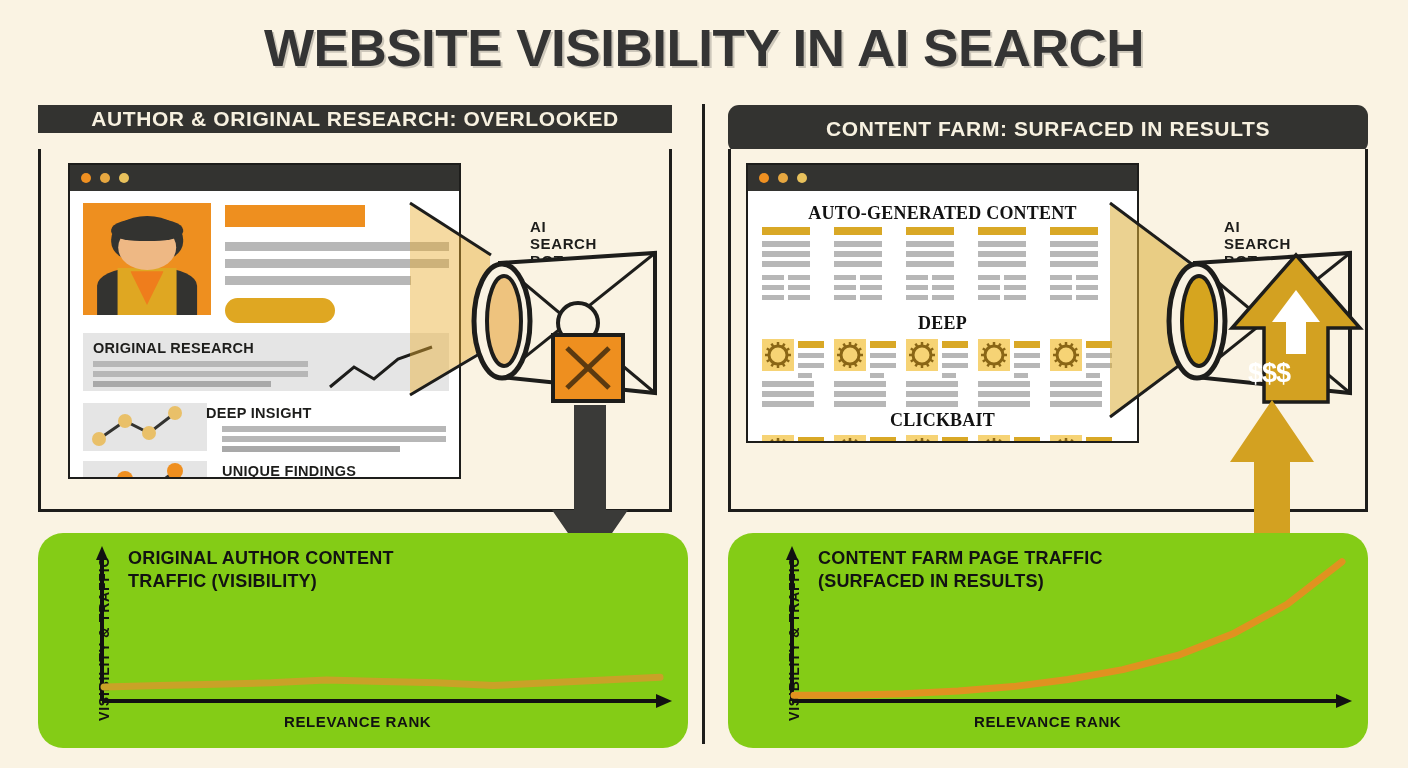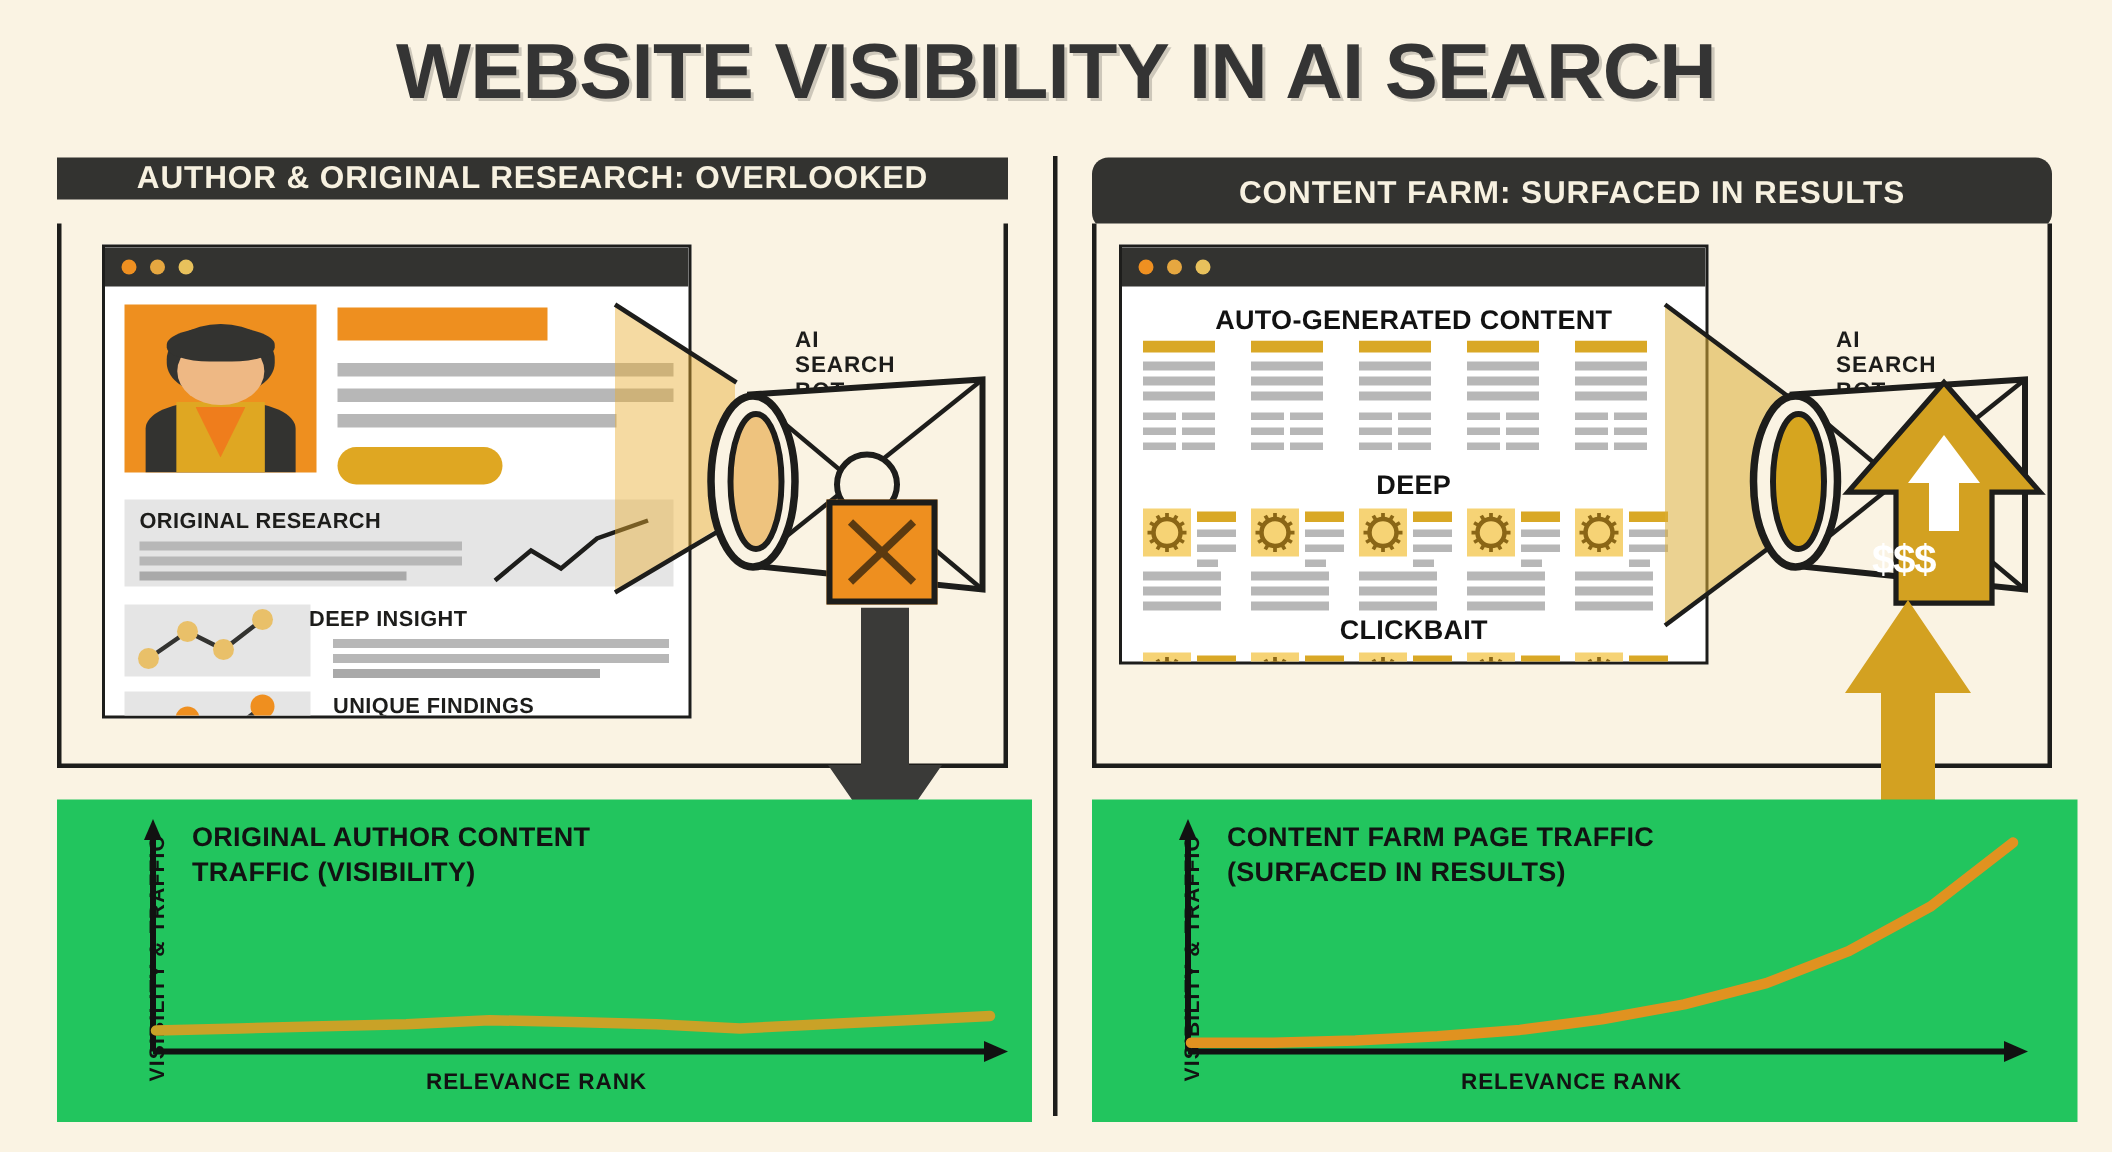--- a/index.html
+++ b/index.html
@@ -86,21 +86,21 @@
   .strip{position:absolute;background:#e5e5e5;}
   .thumb{position:absolute;background:#e5e5e5;}
   .sec-label{position:absolute;font-size:14.5px;font-weight:bold;color:#1d1d1b;letter-spacing:.3px;}
   .center-label{position:absolute;width:100%;text-align:center;font-size:18px;font-weight:bold;color:#121212;letter-spacing:.2px;}
   .bot-label{position:absolute;font-size:15px;font-weight:bold;color:#1d1d1b;letter-spacing:.6px;}
 
   .xbox{position:absolute;background:#ee8f1f;border:4px solid #1d1d1b;box-sizing:border-box;}
   .dollars{position:absolute;color:#ffffff;font-weight:bold;font-size:27px;letter-spacing:-1px;}
 
   
-  .chart-panel{position:absolute;background:#22c55e;}
+  .chart-panel{position:absolute;background:#84cc16;border-radius:25px;}
   .chart-title{position:absolute;font-size:18px;font-weight:bold;color:#121212;line-height:1.25;letter-spacing:.2px;}
   .ylabel{
     position:absolute;
     font-size:14px;font-weight:bold;color:#121212;letter-spacing:.8px;
     transform:rotate(-90deg);transform-origin:left top;white-space:nowrap;
   }
   .xlabel{position:absolute;font-size:15px;font-weight:bold;color:#121212;letter-spacing:.6px;}
   svg{display:block;}
 </style>
 </head>
@@ -228,21 +228,21 @@
   </div>
 
   <div class="panel">
 
     <div class="panel-head" style="left:728px;top:105px;width:640px;height:48px;border-radius:11px;">
       <span>CONTENT FARM: SURFACED IN RESULTS</span>
     </div>
 
     <div class="panel-border" style="left:728px;top:149px;width:640px;height:363px;border-top:none;"></div>
 
-    <div class="browser" style="left:746px;top:163px;width:393px;height:280px;">
+    <div class="browser" style="left:746px;top:163px;width:393px;height:280px;font-family:Liberation Serif, serif;">
       <div class="browser-bar">
         <span class="dot d1"></span>
         <span class="dot d2"></span>
         <span class="dot d3"></span>
       </div>
 
       <div class="center-label" style="top:38px;">AUTO-GENERATED CONTENT</div>
 
       <svg id="farm-grid-a" width="393" height="90" style="position:absolute;left:0;top:62px;">
           <rect x="14" y="0" width="48" height="8" fill="#d9a826"></rect>
@@ -547,21 +547,21 @@
     <svg width="140" height="165" style="position:absolute;left:1228px;top:250px;">
       <polygon points="68,5 132,78 100,78 100,152 36,152 36,78 4,78" fill="#d3a121" stroke="#1d1d1b" stroke-width="3.5"></polygon>
       <polygon points="68,40 92,72 78,72 78,104 58,104 58,72 44,72" fill="#ffffff"></polygon>
     </svg>
     <div class="dollars" style="left:1248px;top:358px;">$$$</div>
 
     <svg width="100" height="180" style="position:absolute;left:1222px;top:400px;">
       <polygon points="50,0 92,62 68,62 68,178 32,178 32,62 8,62" fill="#d3a121"></polygon>
     </svg>
 
-    <div class="chart-panel" style="left:728px;top:533px;width:640px;height:215px;padding-left:17px;">
+    <div class="chart-panel" style="left:728px;top:533px;width:640px;height:215px;">
       <div class="chart-title" style="left:90px;top:14px;">
         <span>CONTENT FARM PAGE TRAFFIC</span><br>
         <span>(SURFACED IN RESULTS)</span>
       </div>
       <div class="ylabel" style="left:58px;top:188px;">VISIBILITY &amp; TRAFFIC</div>
       <div class="xlabel" style="left:246px;top:180px;">RELEVANCE RANK</div>
       <svg width="610" height="190" style="position:absolute;left:22px;top:5px;">
         <polygon points="42,8 48,22 36,22" fill="#111"></polygon>
         <line x1="42" y1="18" x2="42" y2="163" stroke="#111" stroke-width="4"></line>
         <line x1="42" y1="163" x2="590" y2="163" stroke="#111" stroke-width="4"></line>

